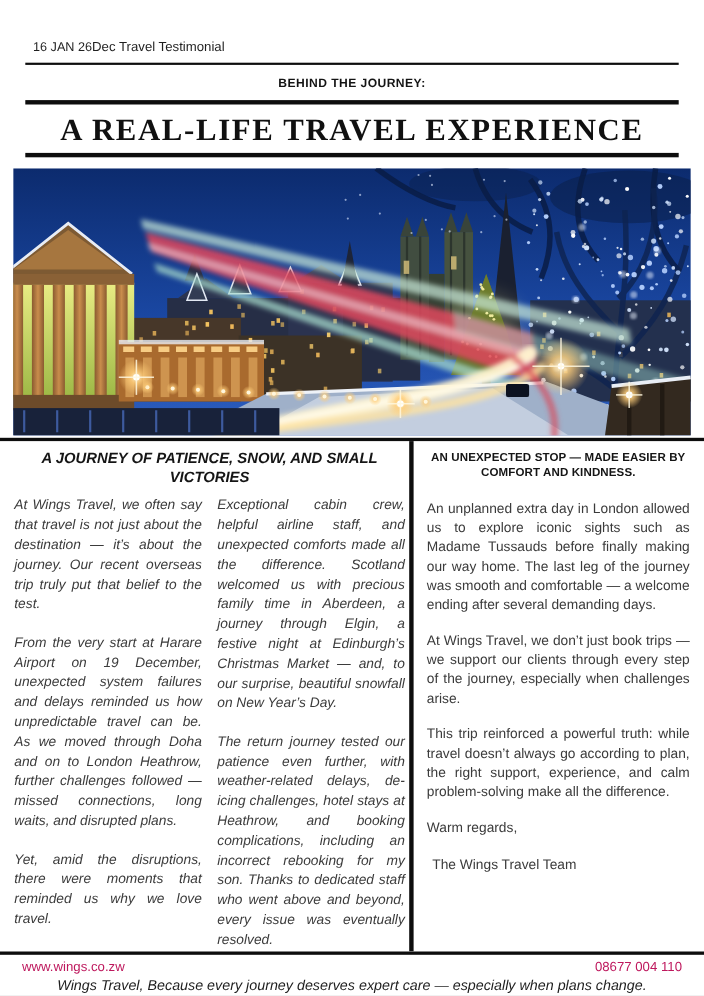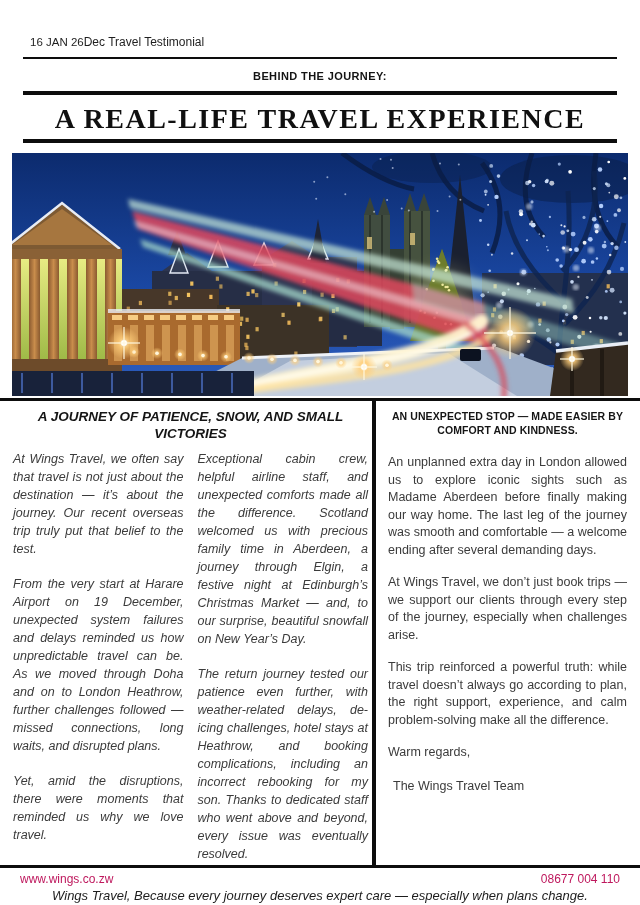--- a/index.html
+++ b/index.html
@@ -583,21 +583,21 @@
           <p>Exceptional cabin crew, helpful airline staff, and unexpected comforts made all the difference. Scotland welcomed us with precious family time in Aberdeen, a journey through Elgin, a festive night at Edinburgh’s Christmas Market — and, to our surprise, beautiful snowfall on New Year’s Day.</p>
           <p>The return journey tested our patience even further, with weather-related delays, de-icing challenges, hotel stays at Heathrow, and booking complications, including an incorrect rebooking for my son. Thanks to dedicated staff who went above and beyond, every issue was eventually resolved.</p>
         </div>
       </div>
     </section>
 
     <div class="v-divider"></div>
 
     <aside class="right-section">
       <h3 class="sidebar-heading">AN UNEXPECTED STOP — MADE EASIER BY COMFORT AND KINDNESS.</h3>
-      <p>An unplanned extra day in London allowed us to explore iconic sights such as Madame Aberdeen before finally making our way home. The last leg of the journey was smooth and comfortable — a welcome ending after several demanding days.</p>
+      <p>An unplanned extra day in London allowed us to explore iconic sights such as Madame Tussauds before finally making our way home. The last leg of the journey was smooth and comfortable — a welcome ending after several demanding days.</p>
       <p>At Wings Travel, we don’t just book trips — we support our clients through every step of the journey, especially when challenges arise.</p>
       <p>This trip reinforced a powerful truth: while travel doesn’t always go according to plan, the right support, experience, and calm problem-solving make all the difference.</p>
       <p class="signoff">Warm regards,</p>
       <p class="signature">The Wings Travel Team</p>
     </aside>
   </div>
 
   <div class="rule footer-rule"></div>
   <div class="footer-row">
     <span>www.wings.co.zw</span>

